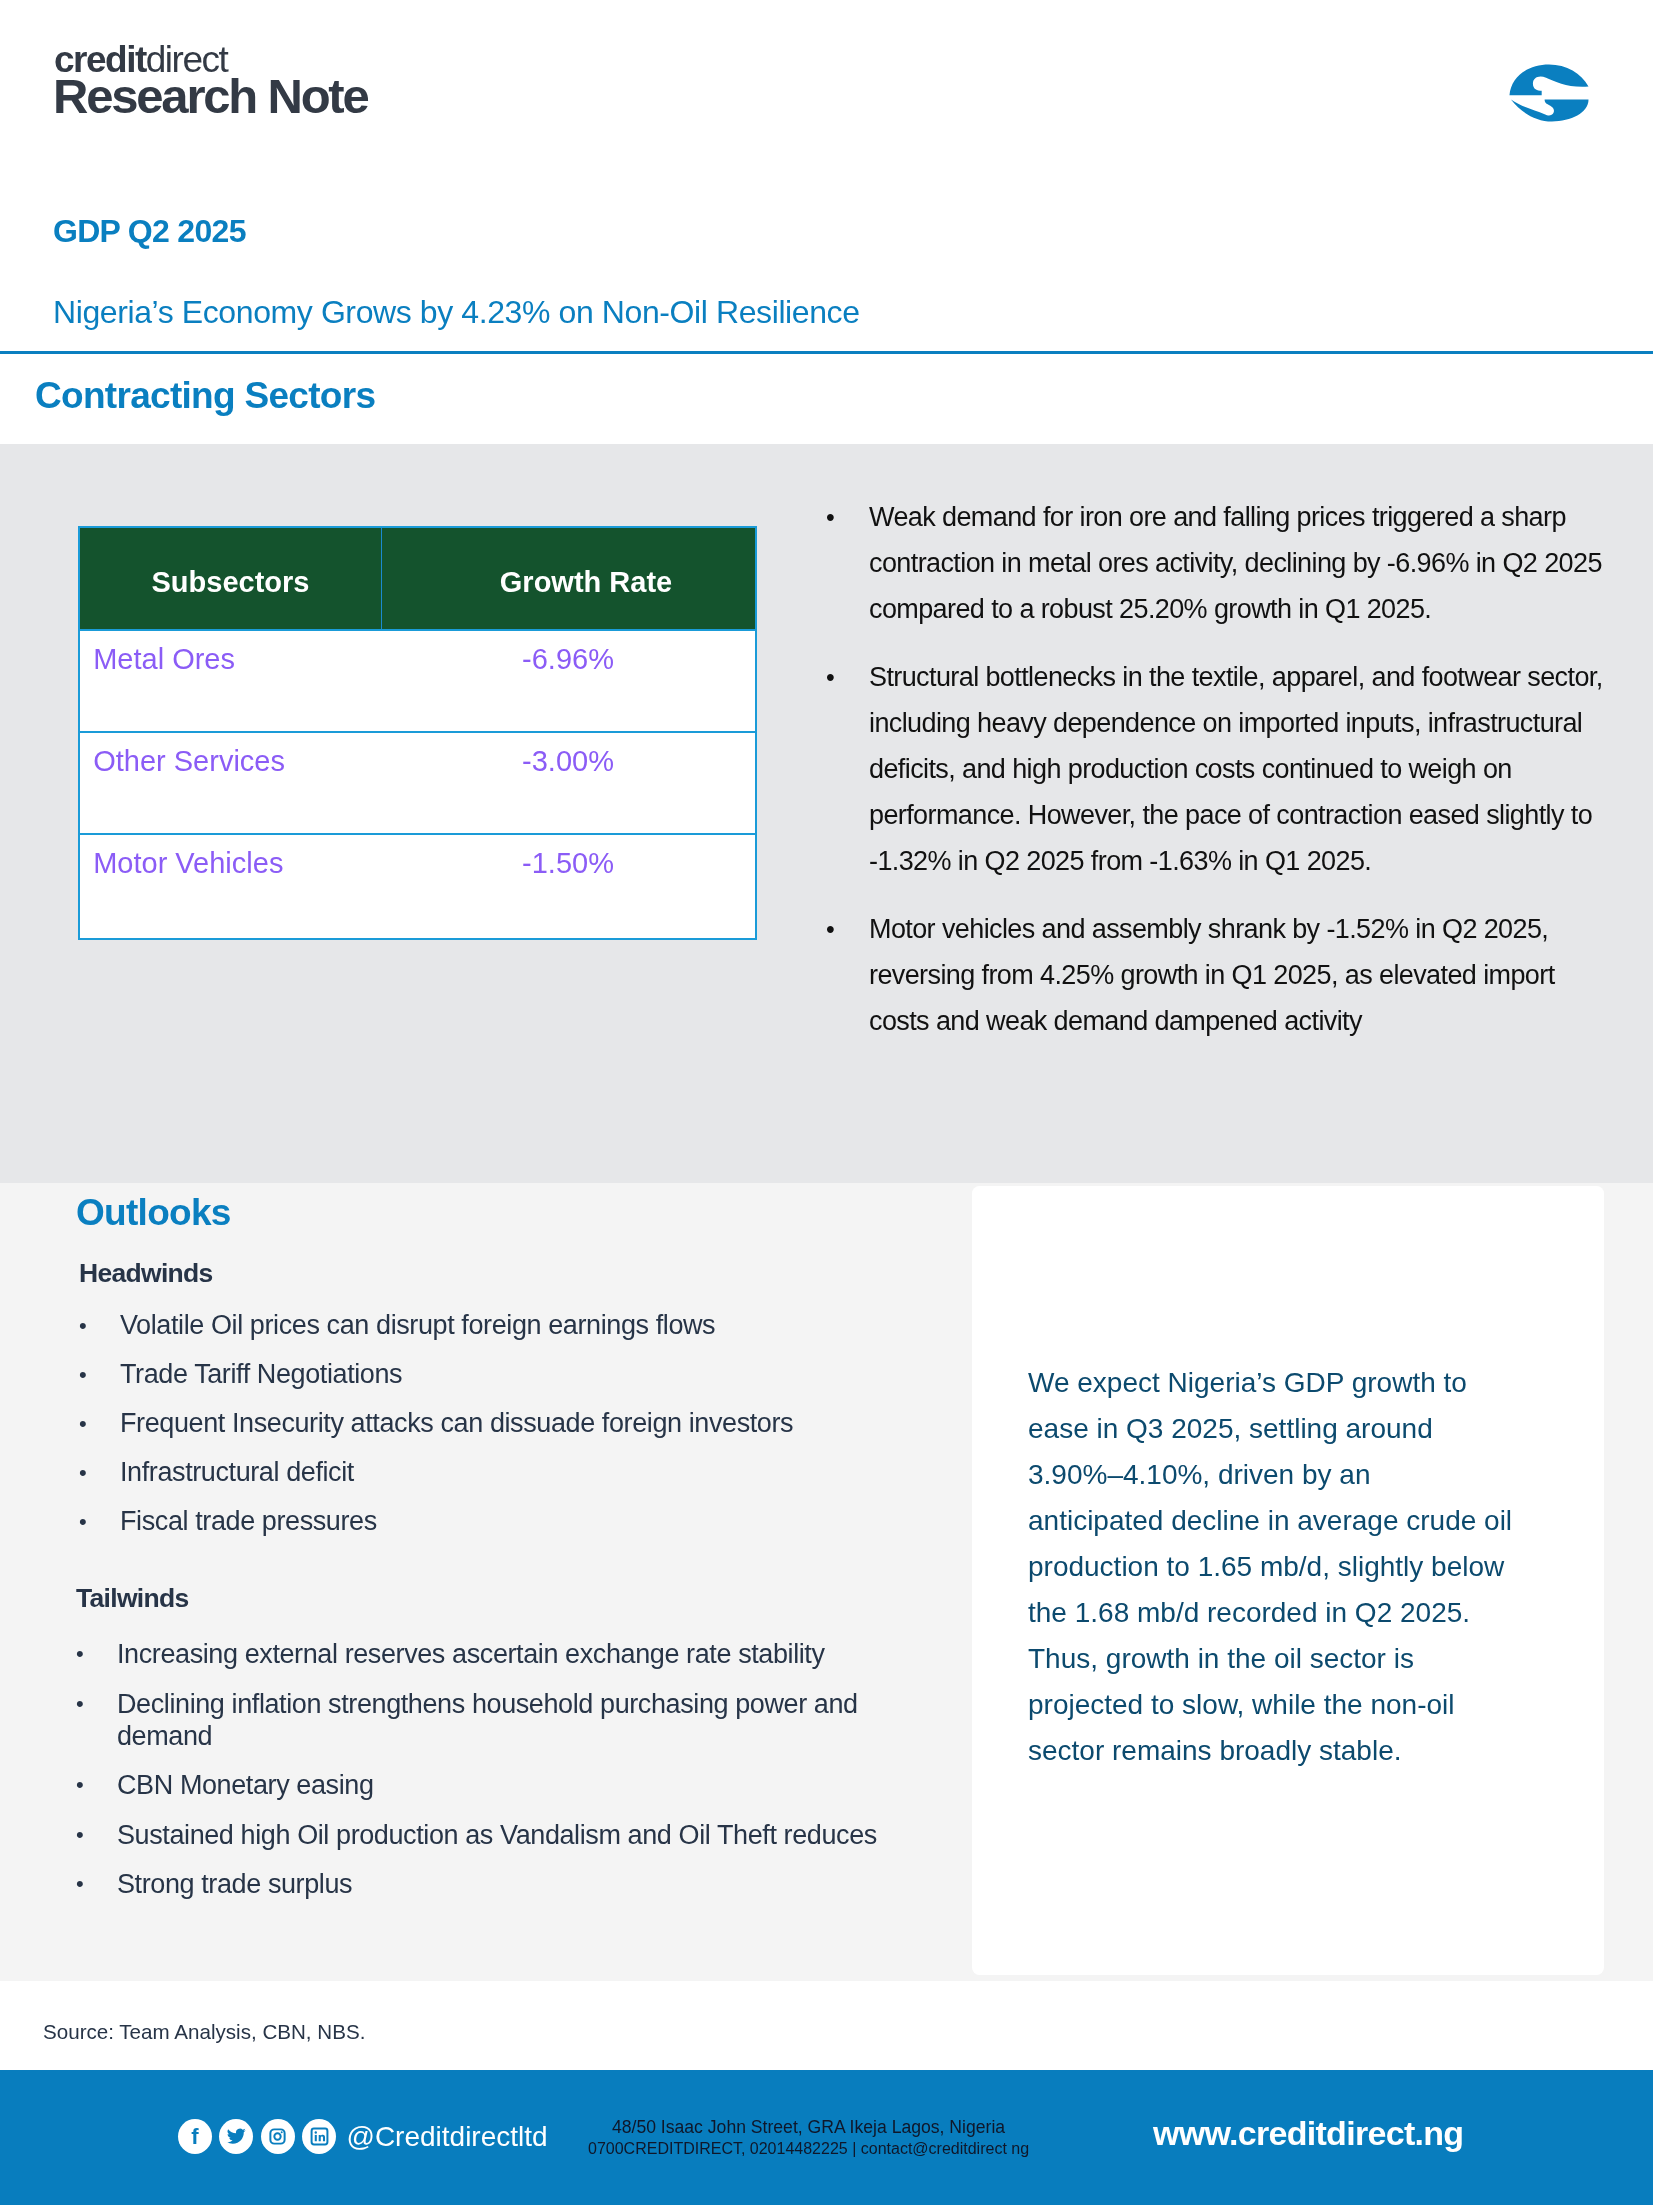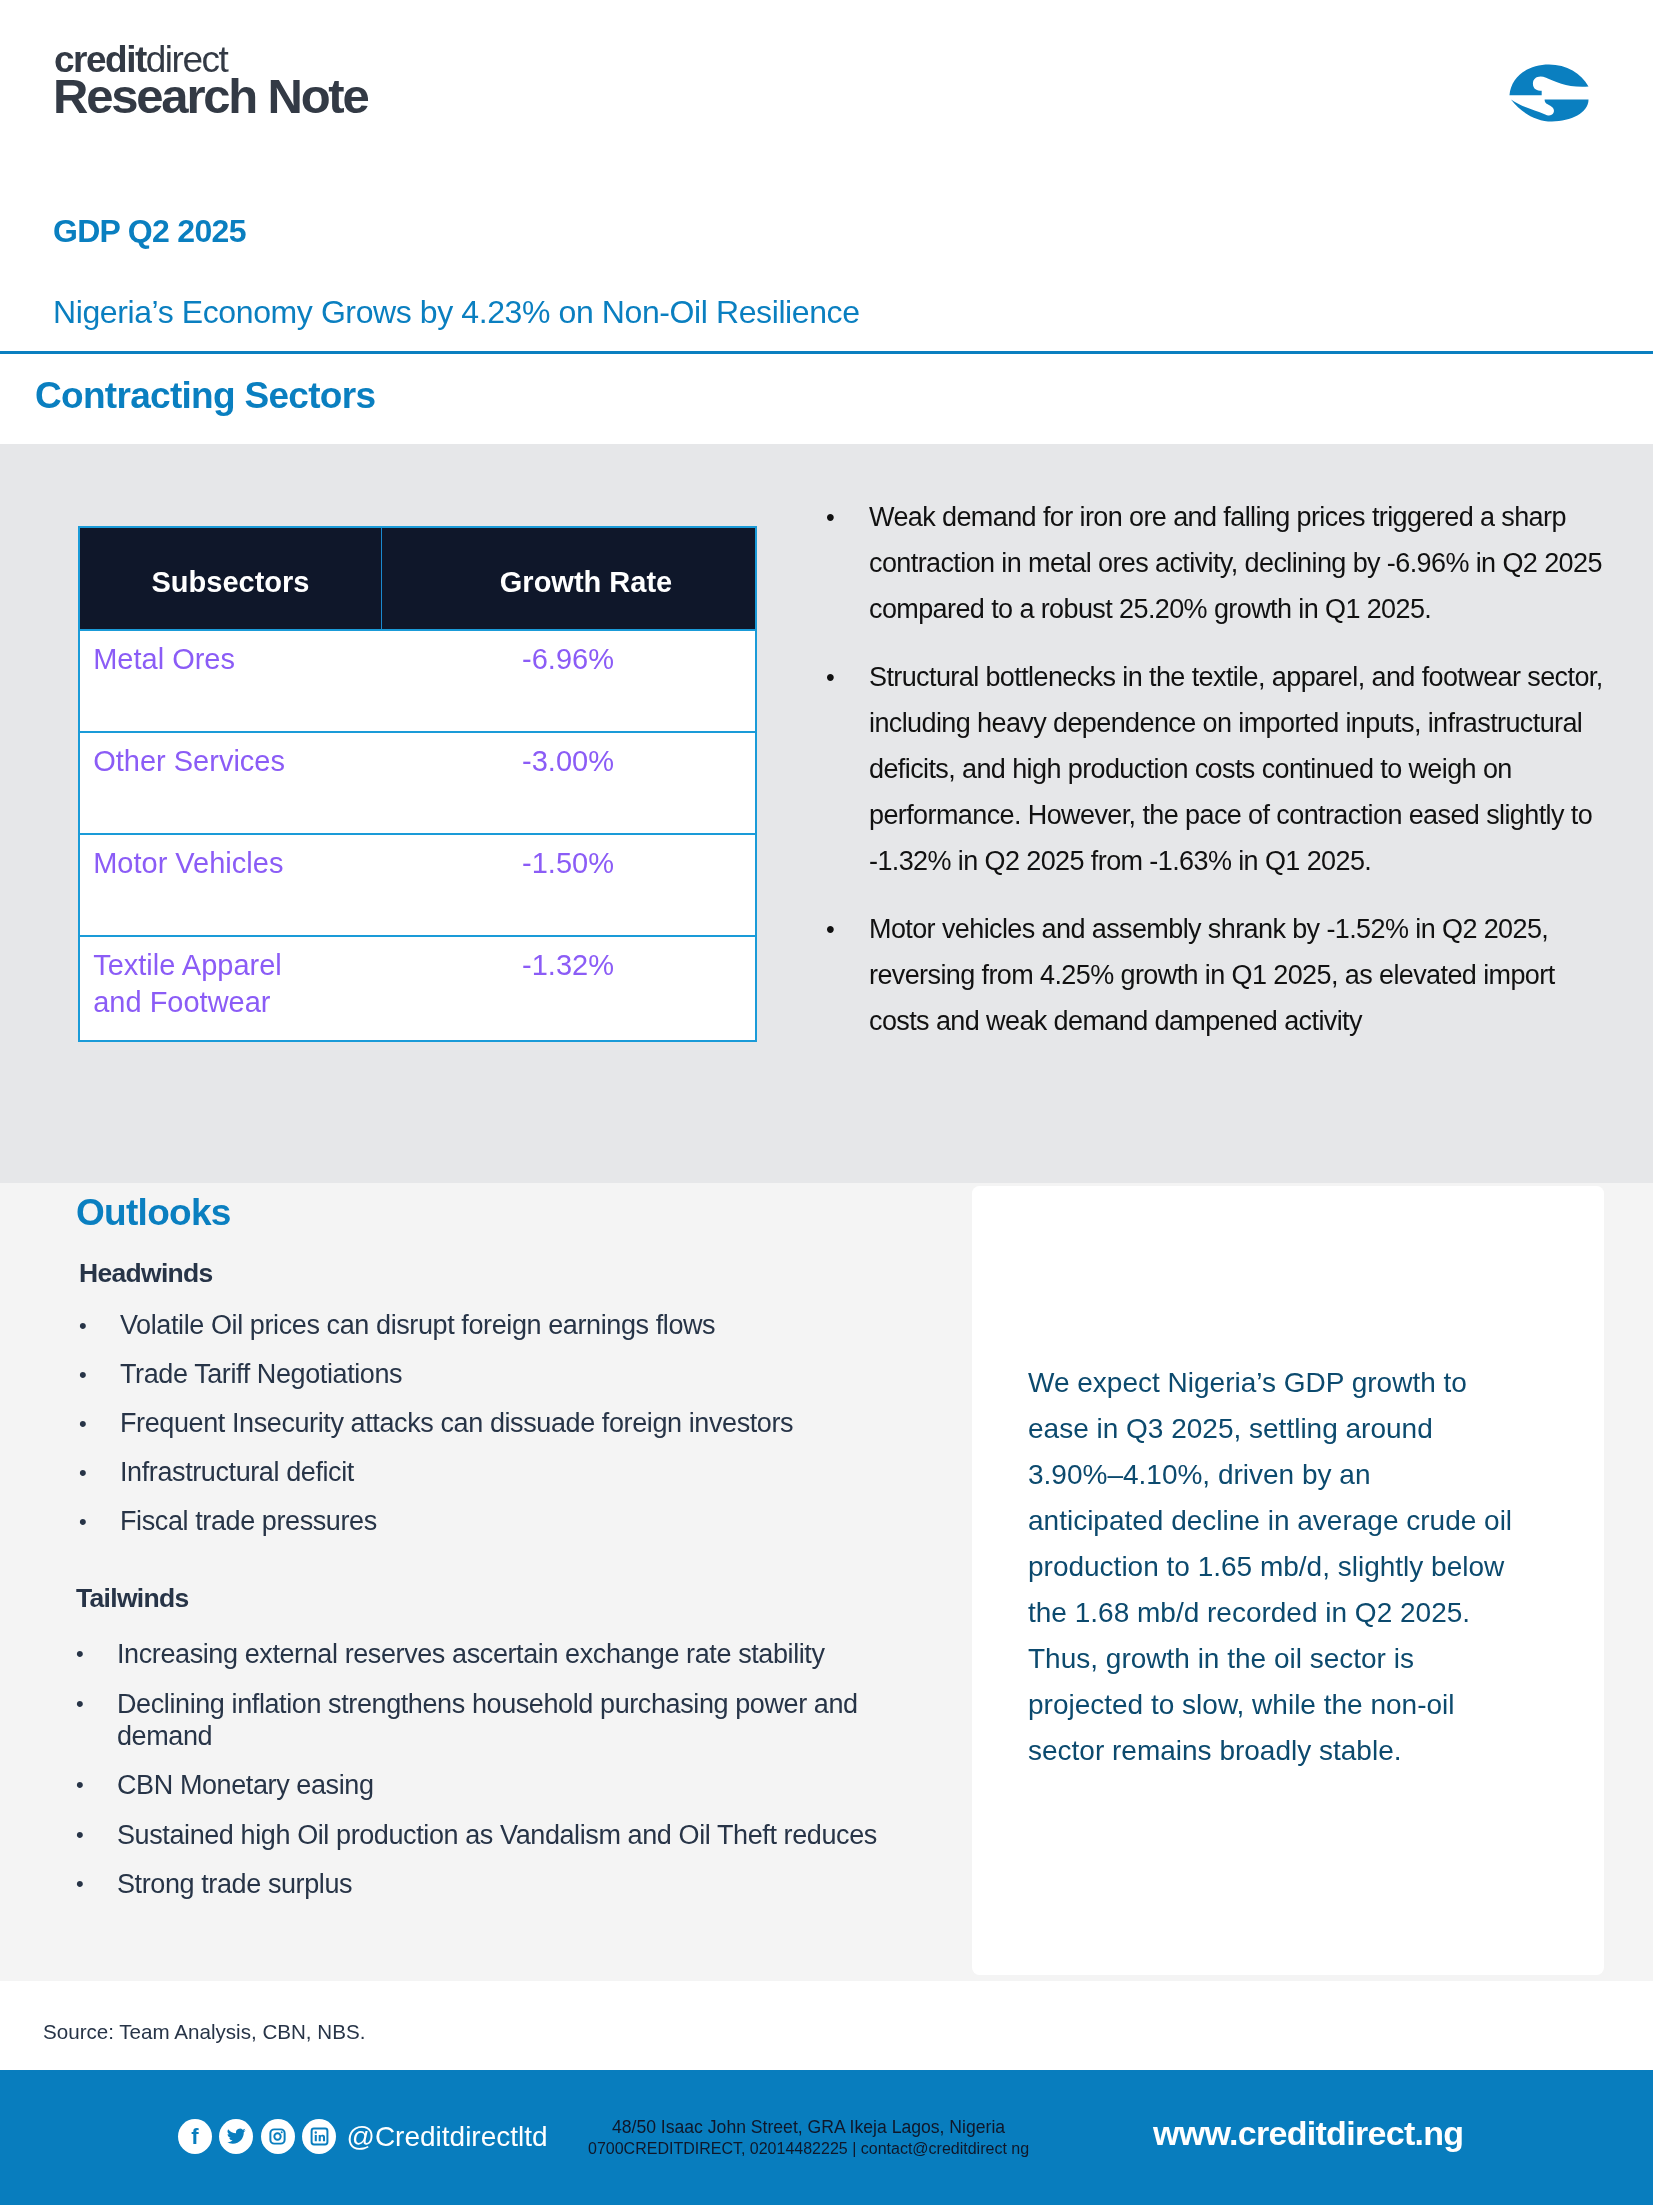--- a/index.html
+++ b/index.html
@@ -14,21 +14,21 @@
   .logo { left:1508px; top:63px; width:82px; height:60px; }
   .doc-kicker { left:53px; top:213px; font-size:32px; font-weight:700; color:#0a7fc0; letter-spacing:-0.7px; }
   .doc-subtitle { left:53px; top:254px; font-size:32px; color:#0a7fc0; letter-spacing:-0.4px;margin-top:40px; }
   .rule { left:0; top:351px; width:1654px; height:2.9px; background:#0a7fc0; }
 
   .section-title { left:35px; top:375px; font-size:37px; font-weight:700; color:#0a7fc0; letter-spacing:-0.7px; }
 
   
   .band { left:0; top:444px; width:1654px; height:739px; background:#e6e7e9; }
   .table { left:78px; top:526px; width:679px; border:2.9px solid #1a9bd8; background:#fff; box-sizing:border-box; }
-  .thead { display:flex; height:101px; background:#0f172a; border-bottom:2.9px solid #1a9bd8;gap:35px; }
+  .thead { display:flex; height:101px; background:#14532d; border-bottom:2.9px solid #1a9bd8;gap:35px; }
   .th { flex:1; display:flex; align-items:center; justify-content:center; color:#fff; font-weight:700; font-size:29px; padding-top:7.4px; }
   .th:first-child { flex:0 0 301px; border-right:1.5px solid #1a8ad0; }
   .tr { display:flex; height:100px; border-bottom:2.9px solid #1a9bd8; }
   .tr:last-child { border-bottom:none; height:103px; }
   .td { font-size:29px; color:#8b5cf6; padding:10.3px 13.2px; line-height:37px; }
   .td.name { flex:0 0 301px; box-sizing:border-box; }
   .td.val { flex:1; text-align:center; }
 
   .bullets-right { left:826px; top:494px; width:779px; }
   .bullets-right .item { display:flex; margin-bottom:22px; }
@@ -91,24 +91,20 @@
     <div class="td name">Metal Ores</div>
     <div class="td val">-6.96%</div>
   </div>
   <div class="tr">
     <div class="td name">Other Services</div>
     <div class="td val">-3.00%</div>
   </div>
   <div class="tr">
     <div class="td name">Motor Vehicles</div>
     <div class="td val">-1.50%</div>
-  </div>
-  <div class="tr">
-    <div class="td name" style="padding-right:44px;">Textile Apparel and Footwear</div>
-    <div class="td val">-1.32%</div>
   </div>
 </div>
 
 <div class="abs bullets-right">
   <div class="item">
     <span class="dot">•</span>
     <span class="txt">Weak demand for iron ore and falling prices triggered a sharp contraction in metal ores activity, declining by -6.96% in Q2 2025 compared to a robust 25.20% growth in Q1 2025.</span>
   </div>
   <div class="item">
     <span class="dot">•</span>

